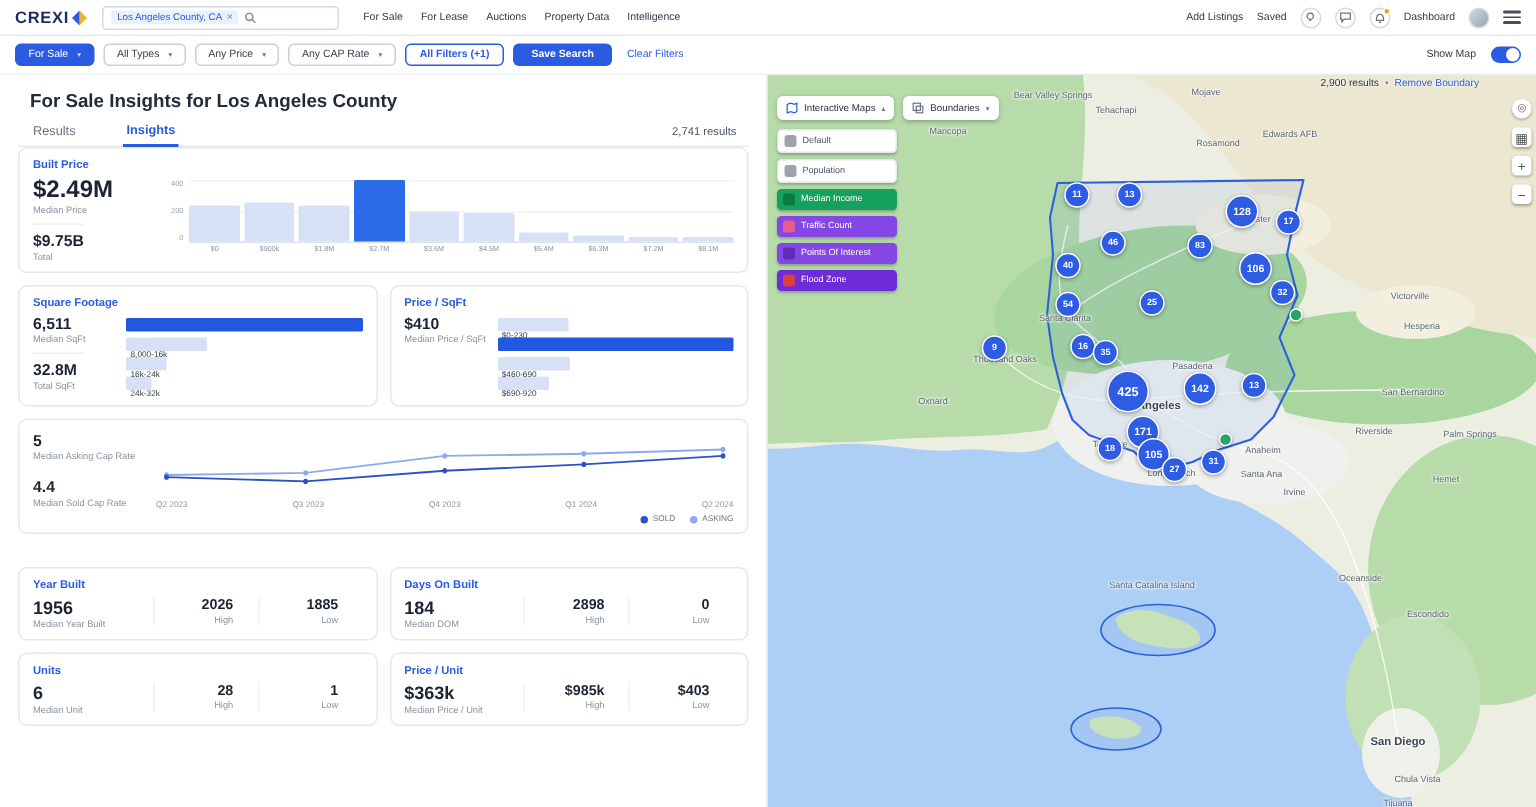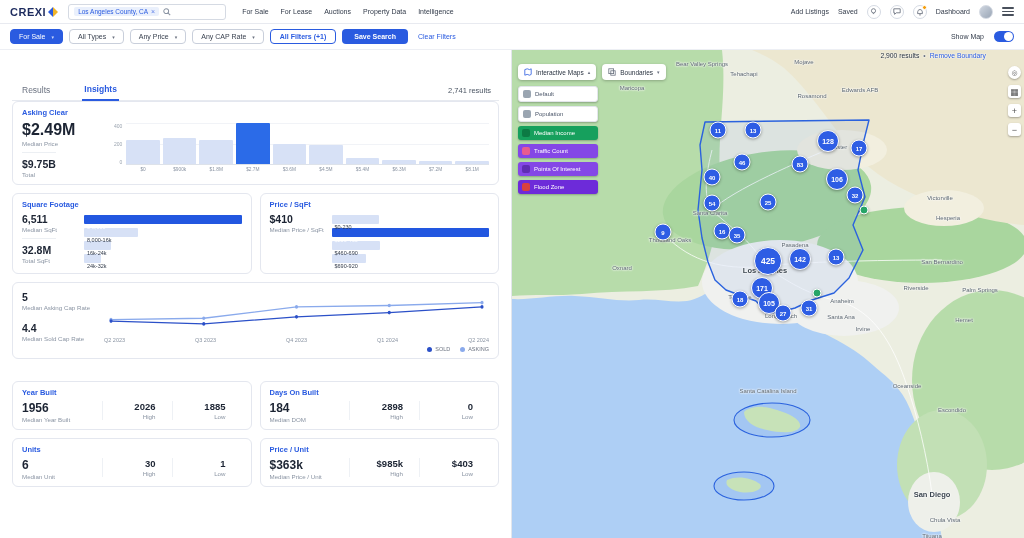--- a/index.html
+++ b/index.html
@@ -33,21 +33,21 @@
   .link-clear { font-size:7px; color:#2a5be0; cursor:pointer; margin-left:4px; }
   .fb-spacer { flex:1; }
   .showmap-lab { font-size:7px; color:#323b4a; margin-right:4px; }
   .toggle { width:20px; height:11px; border-radius:6px; background:#2a5be0; position:relative; cursor:pointer; }
   .toggle::after { content:''; position:absolute; right:1px; top:1px; width:9px; height:9px; border-radius:50%; background:#fff; }
 
   
   .content { display:flex; height:488px; }
   .left-panel { width:512px; border-right:1px solid #e3e6ec; padding:8px 12px 0 12px; background:#fff; overflow:hidden; }
   .page-title { font-size:12.5px; font-weight:700; color:#222b38; padding-left:8px; margin-top:2px; }
-  .tabs-row { display:flex; align-items:flex-end; gap:30px; border-bottom:1px solid #e7eaf0; margin-top:23px; padding:0 8px; }
+  .tabs-row { display:flex; align-items:flex-end; gap:30px; border-bottom:1px solid #e7eaf0; margin-top:4px; padding:0 8px; }
   .tab { font-size:8.5px; color:#6b7280; padding:3px 2px 5px; cursor:pointer; }
   .tab.active { color:#2a5be0; font-weight:bold; border-bottom:2px solid #2a5be0; margin-bottom:-1px;text-align:right; }
   .results-count { margin-left:auto; font-size:7.5px; color:#4b5563; padding-bottom:5px; }
   .overview-row { display:flex; align-items:flex-start; justify-content:space-between; margin:10px 2px 8px; }
   .overview-row h2 { font-size:15px; font-weight:700; color:#1c2433; }
   .subtitle { font-size:6.3px; color:#8a94a3; margin-top:3px; }
   .share-btn { display:flex; align-items:center; gap:4px; font-size:7.5px; color:#3a4250; background:#fff; border:1px solid #c9cfdb; border-radius:4px; padding:4px 10px; cursor:pointer; }
 
   
   .card { border:1px solid #e4e7ef; border-radius:6px; background:#fff; padding:6px 9px; margin-bottom:8px; }
@@ -205,30 +205,31 @@
   <button class="btn-solid">Save Search</button>
   <a class="link-clear">Clear Filters</a>
   <span class="fb-spacer"></span>
   <span class="showmap-lab">Show Map</span>
   <span class="toggle"></span>
 </div>
 
 <div class="content">
 
   <div class="left-panel">
+    <div class="page-title">For Sale Insights for Los Angeles County</div>
 
     <div class="tabs-row">
       <div class="tab">Results</div>
       <div class="tab active">Insights</div>
       <div class="results-count">2,741 results</div>
     </div>
 
 
     <div class="card">
-      <div class="card-title">Asking Clear</div>
+      <div class="card-title">Built Price</div>
       <div class="ap-body">
         <div class="ap-stats">
           <div class="big">$2.49M</div>
           <div class="lbl">Median Price</div>
           <div class="hline"></div>
           <div class="mid">$9.75B</div>
           <div class="lbl">Total</div>
         </div>
         <div class="histogram" id="asking-hist">
             <div class="hist-yaxis">
@@ -411,21 +412,21 @@
 
     <div class="card-row">
       <div class="card">
         <div class="card-title">Units</div>
         <div class="scard-body">
           <div class="s-main">
             <div class="val">6</div>
             <div class="lbl">Median Unit</div>
           </div>
           <div class="s-col">
-            <div class="val">30</div>
+            <div class="val">28</div>
             <div class="lbl">High</div>
           </div>
           <div class="s-col">
             <div class="val">1</div>
             <div class="lbl">Low</div>
           </div>
         </div>
       </div>
       <div class="card">
         <div class="card-title">Price / Unit</div>
@@ -523,21 +524,21 @@
         <div class="cluster" style="left: 230px; top: 112px;">46</div>
         <div class="cluster" style="left: 288px; top: 114px;">83</div>
         <div class="cluster" style="left: 200px; top: 127px;">40</div>
         <div class="cluster lg" style="left: 325px; top: 129px;">106</div>
         <div class="cluster" style="left: 343px; top: 145px;">32</div>
         <div class="cluster" style="left: 200px; top: 153px;">54</div>
         <div class="cluster" style="left: 256px; top: 152px;">25</div>
         <div class="cluster" style="left: 151px; top: 182px;">9</div>
         <div class="cluster" style="left: 210px; top: 181px;">16</div>
         <div class="cluster" style="left: 225px; top: 185px;">35</div>
-        <div class="cluster xl" style="left: 256px; top: 211px;">425</div>
+        <div class="cluster xl" style="left: 240px; top: 211px;">425</div>
         <div class="cluster lg" style="left: 288px; top: 209px;">142</div>
         <div class="cluster" style="left: 324px; top: 207px;">13</div>
         <div class="cluster lg" style="left: 250px; top: 238px;">171</div>
         <div class="cluster" style="left: 228px; top: 249px;">18</div>
         <div class="cluster lg" style="left: 257px; top: 253px;">105</div>
         <div class="cluster" style="left: 271px; top: 263px;">27</div>
         <div class="cluster" style="left: 297px; top: 258px;">31</div>
         <div class="cluster dot" style="left: 352px; top: 160px;"></div>
         <div class="cluster dot" style="left: 305px; top: 243px;"></div>
       </div>

